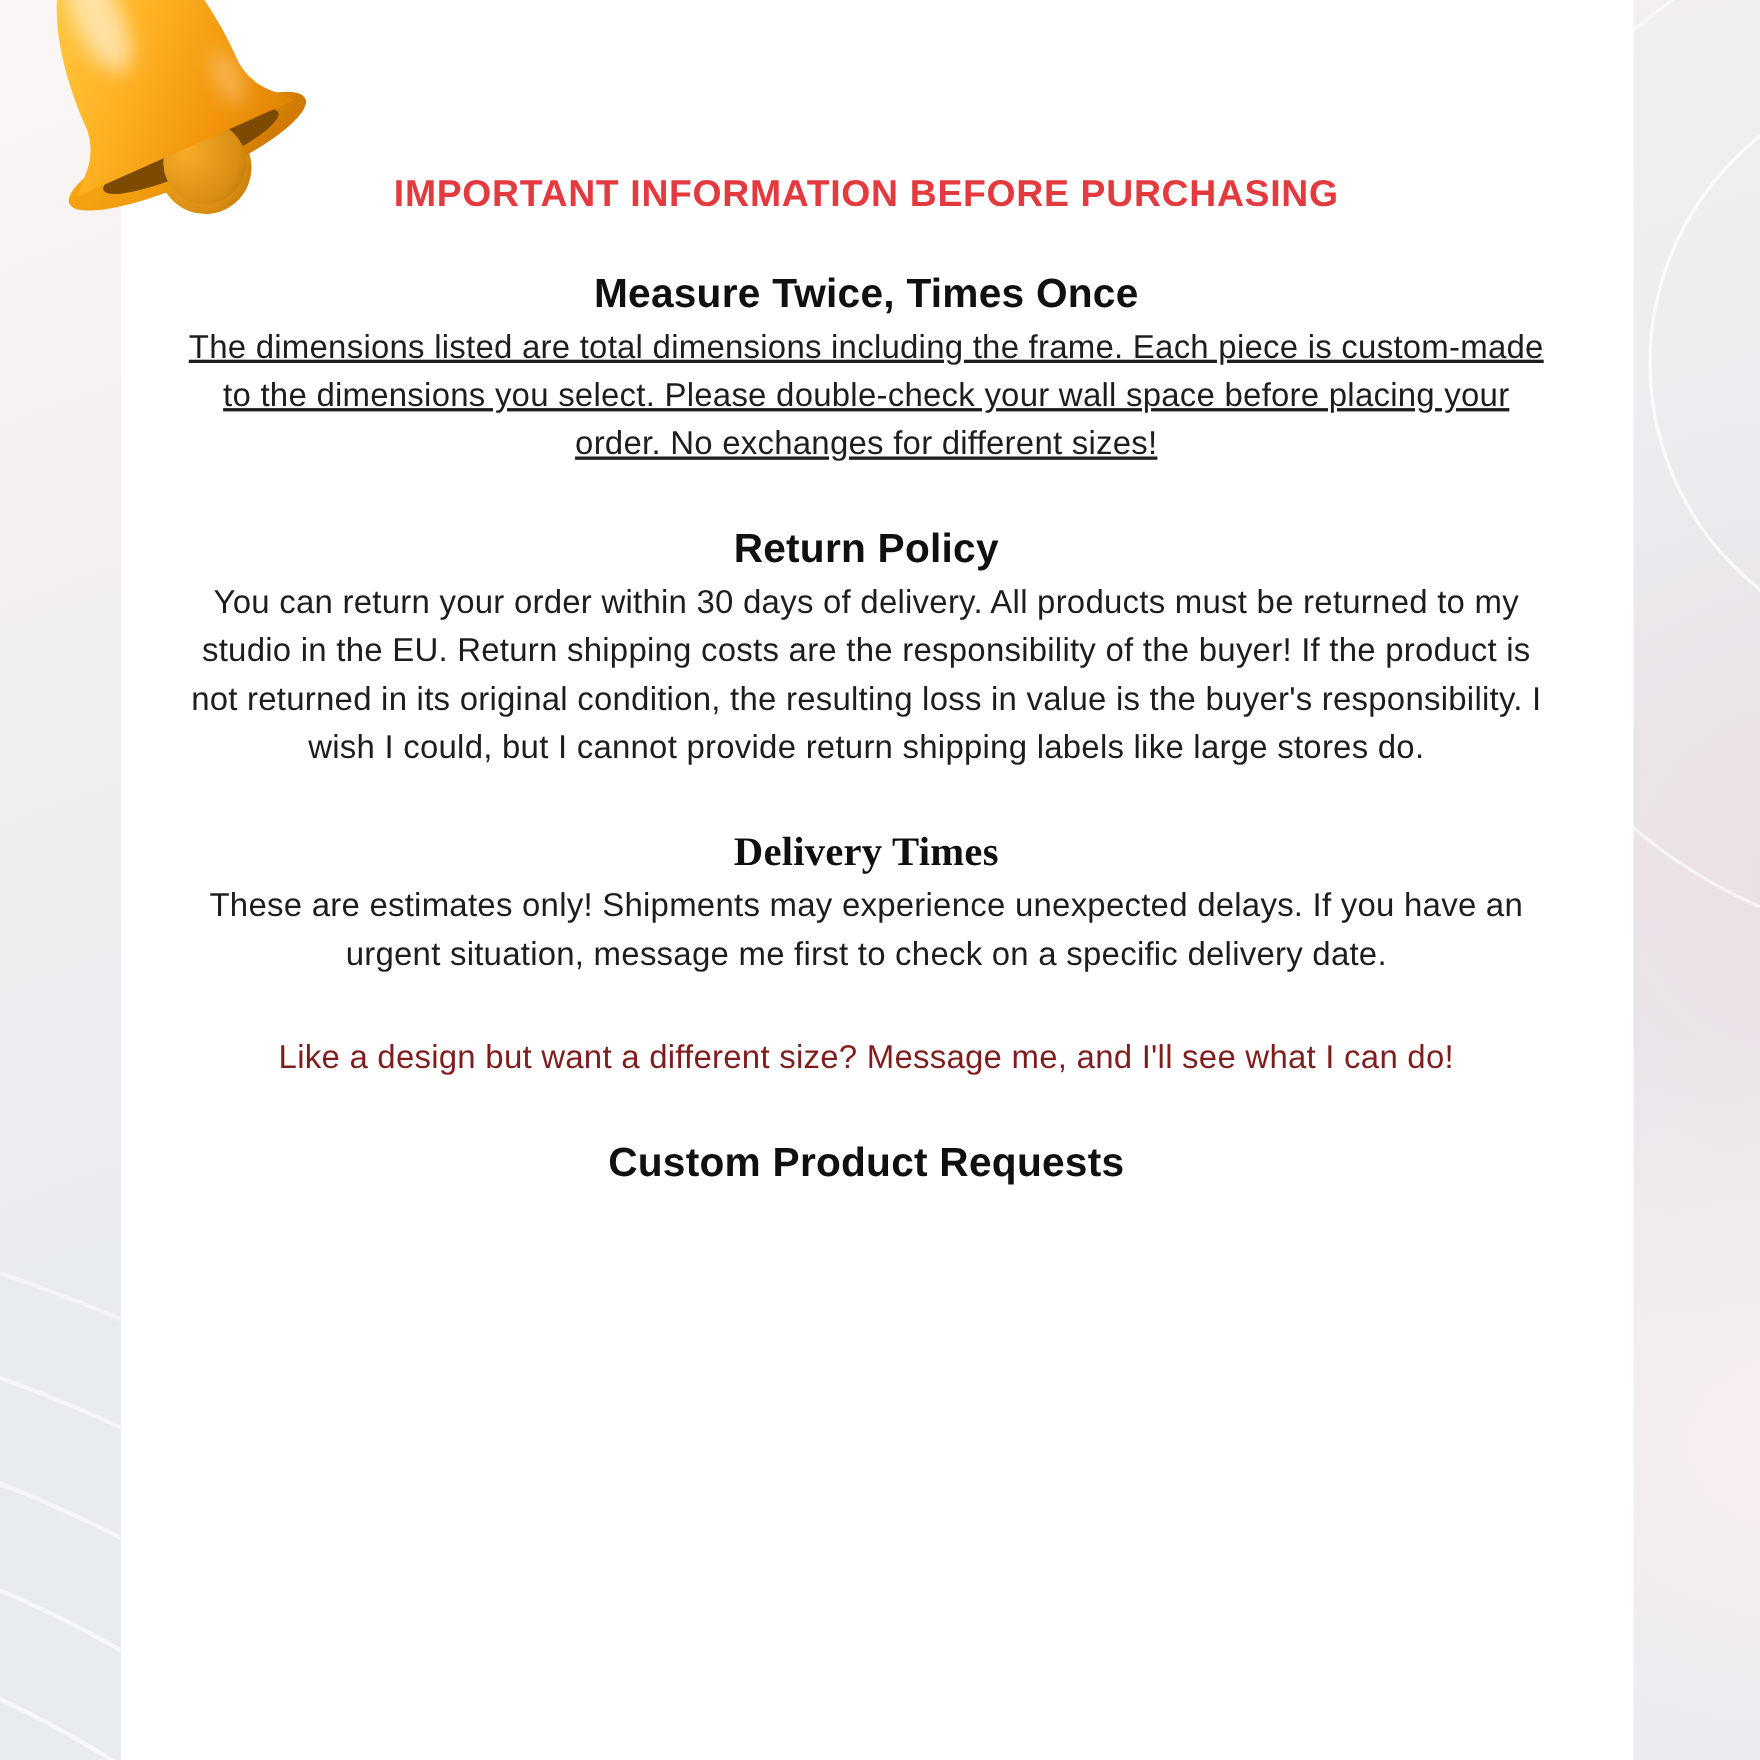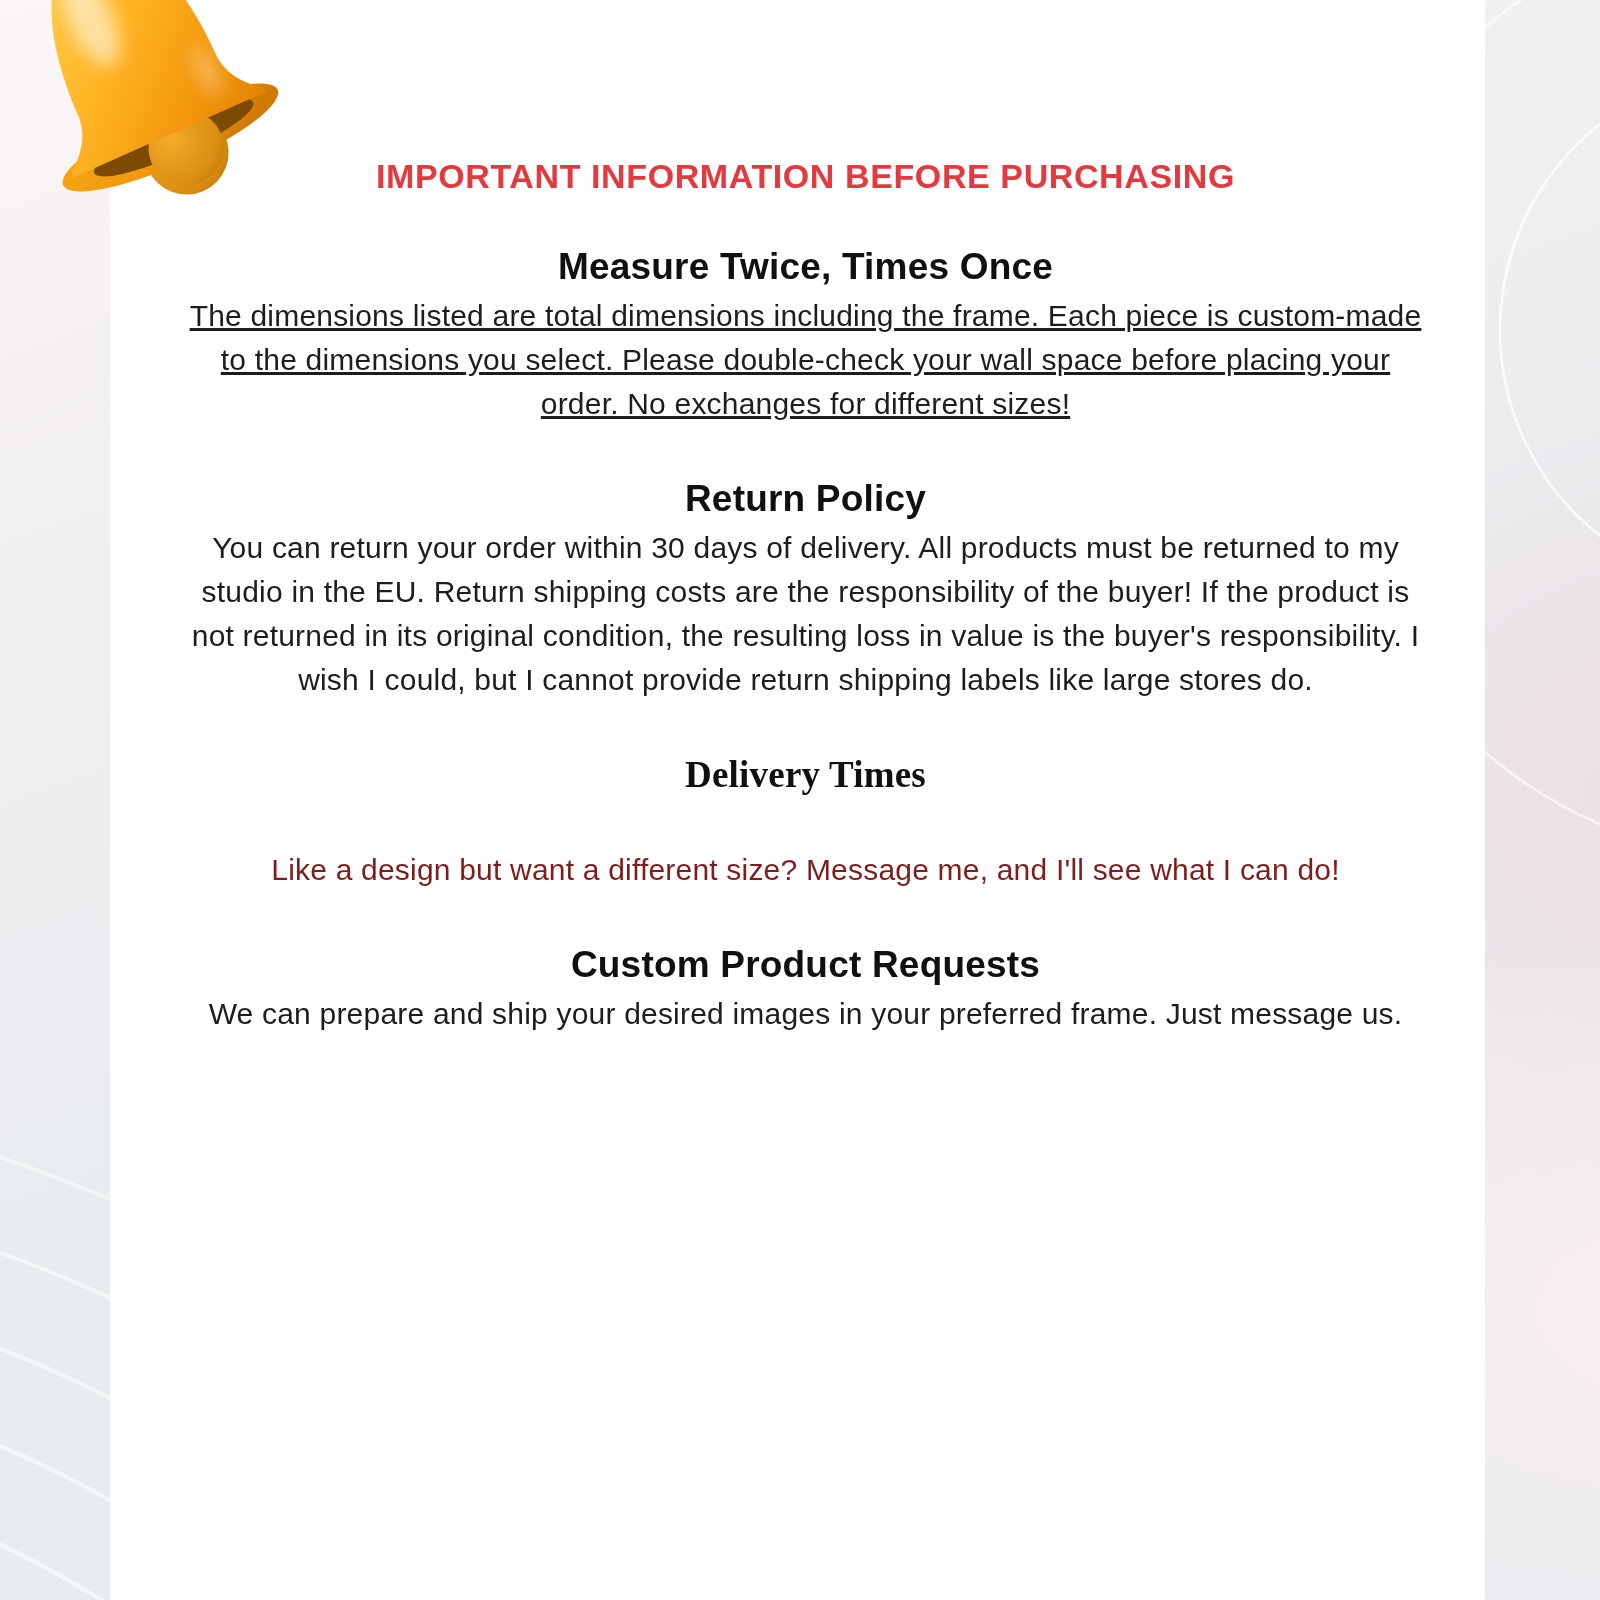--- a/index.html
+++ b/index.html
@@ -15,21 +15,21 @@
       radial-gradient(850px 620px at 103% 82%, #f9eef0 0%, rgba(249,238,240,0) 62%),
       radial-gradient(820px 760px at 104% 50%, #ecdee4 0%, rgba(236,222,228,0) 58%),
       linear-gradient(160deg,#fcf7f6 0%,#f1eef1 28%,#e8ecef 58%,#e6ebef 100%);
   }
   .bg-arcs{position:absolute;inset:0;}
   .panel{
     position:absolute;left:110px;top:0;width:1375px;height:1600px;
     background:#ffffff;
   }
   .content{
-    position:absolute;left:118px;top:0;width:1375px;text-align:center;
+    position:absolute;left:100px;top:0;width:1375px;text-align:center;
   }
   .page-title{
     margin:156px 0 0 0;
     font-size:34px;line-height:40px;font-weight:bold;letter-spacing:.6px;
     color:#e23a3e;
   }
   .sections{margin-top:48px;}
   .section{margin:0 auto 50px auto;}
   .section h2{
     margin:0 0 4px 0;font-size:37px;line-height:46px;font-weight:bold;
@@ -109,22 +109,22 @@
     <div class="section">
       <h2 style="color: rgb(16, 16, 16);">Measure Twice, Times Once</h2>
       <p style="color: rgb(29, 29, 29); text-decoration: underline;">The dimensions listed are total dimensions including the frame. Each piece is custom-made to the dimensions you select. Please double-check your wall space before placing your order. No exchanges for different sizes!</p>
     </div>
     <div class="section">
       <h2 style="color: rgb(16, 16, 16);">Return Policy</h2>
       <p style="color: rgb(29, 29, 29);">You can return your order within 30 days of delivery. All products must be returned to my studio in the EU. Return shipping costs are the responsibility of the buyer! If the product is not returned in its original condition, the resulting loss in value is the buyer's responsibility. I wish I could, but I cannot provide return shipping labels like large stores do.</p>
     </div>
     <div class="section">
       <h2 style="color: rgb(16, 16, 16); font-family: Liberation Serif, serif;">Delivery Times</h2>
+      <p style="color: rgb(29, 29, 29);">These are estimates only! Shipments may experience unexpected delays. If you have an urgent situation, message me first to check on a specific delivery date.</p>
     </div>
     <div class="section">
       <p style="color: #7f1d1d;">Like a design but want a different size? Message me, and I'll see what I can do!</p>
     </div>
     <div class="section">
       <h2 style="color: rgb(16, 16, 16);">Custom Product Requests</h2>
-      <p style="color: rgb(29, 29, 29);">We can prepare and ship your desired images in your preferred frame. Just message us.</p>
     </div>
   </div>
 </div>
 
 </body></html>

